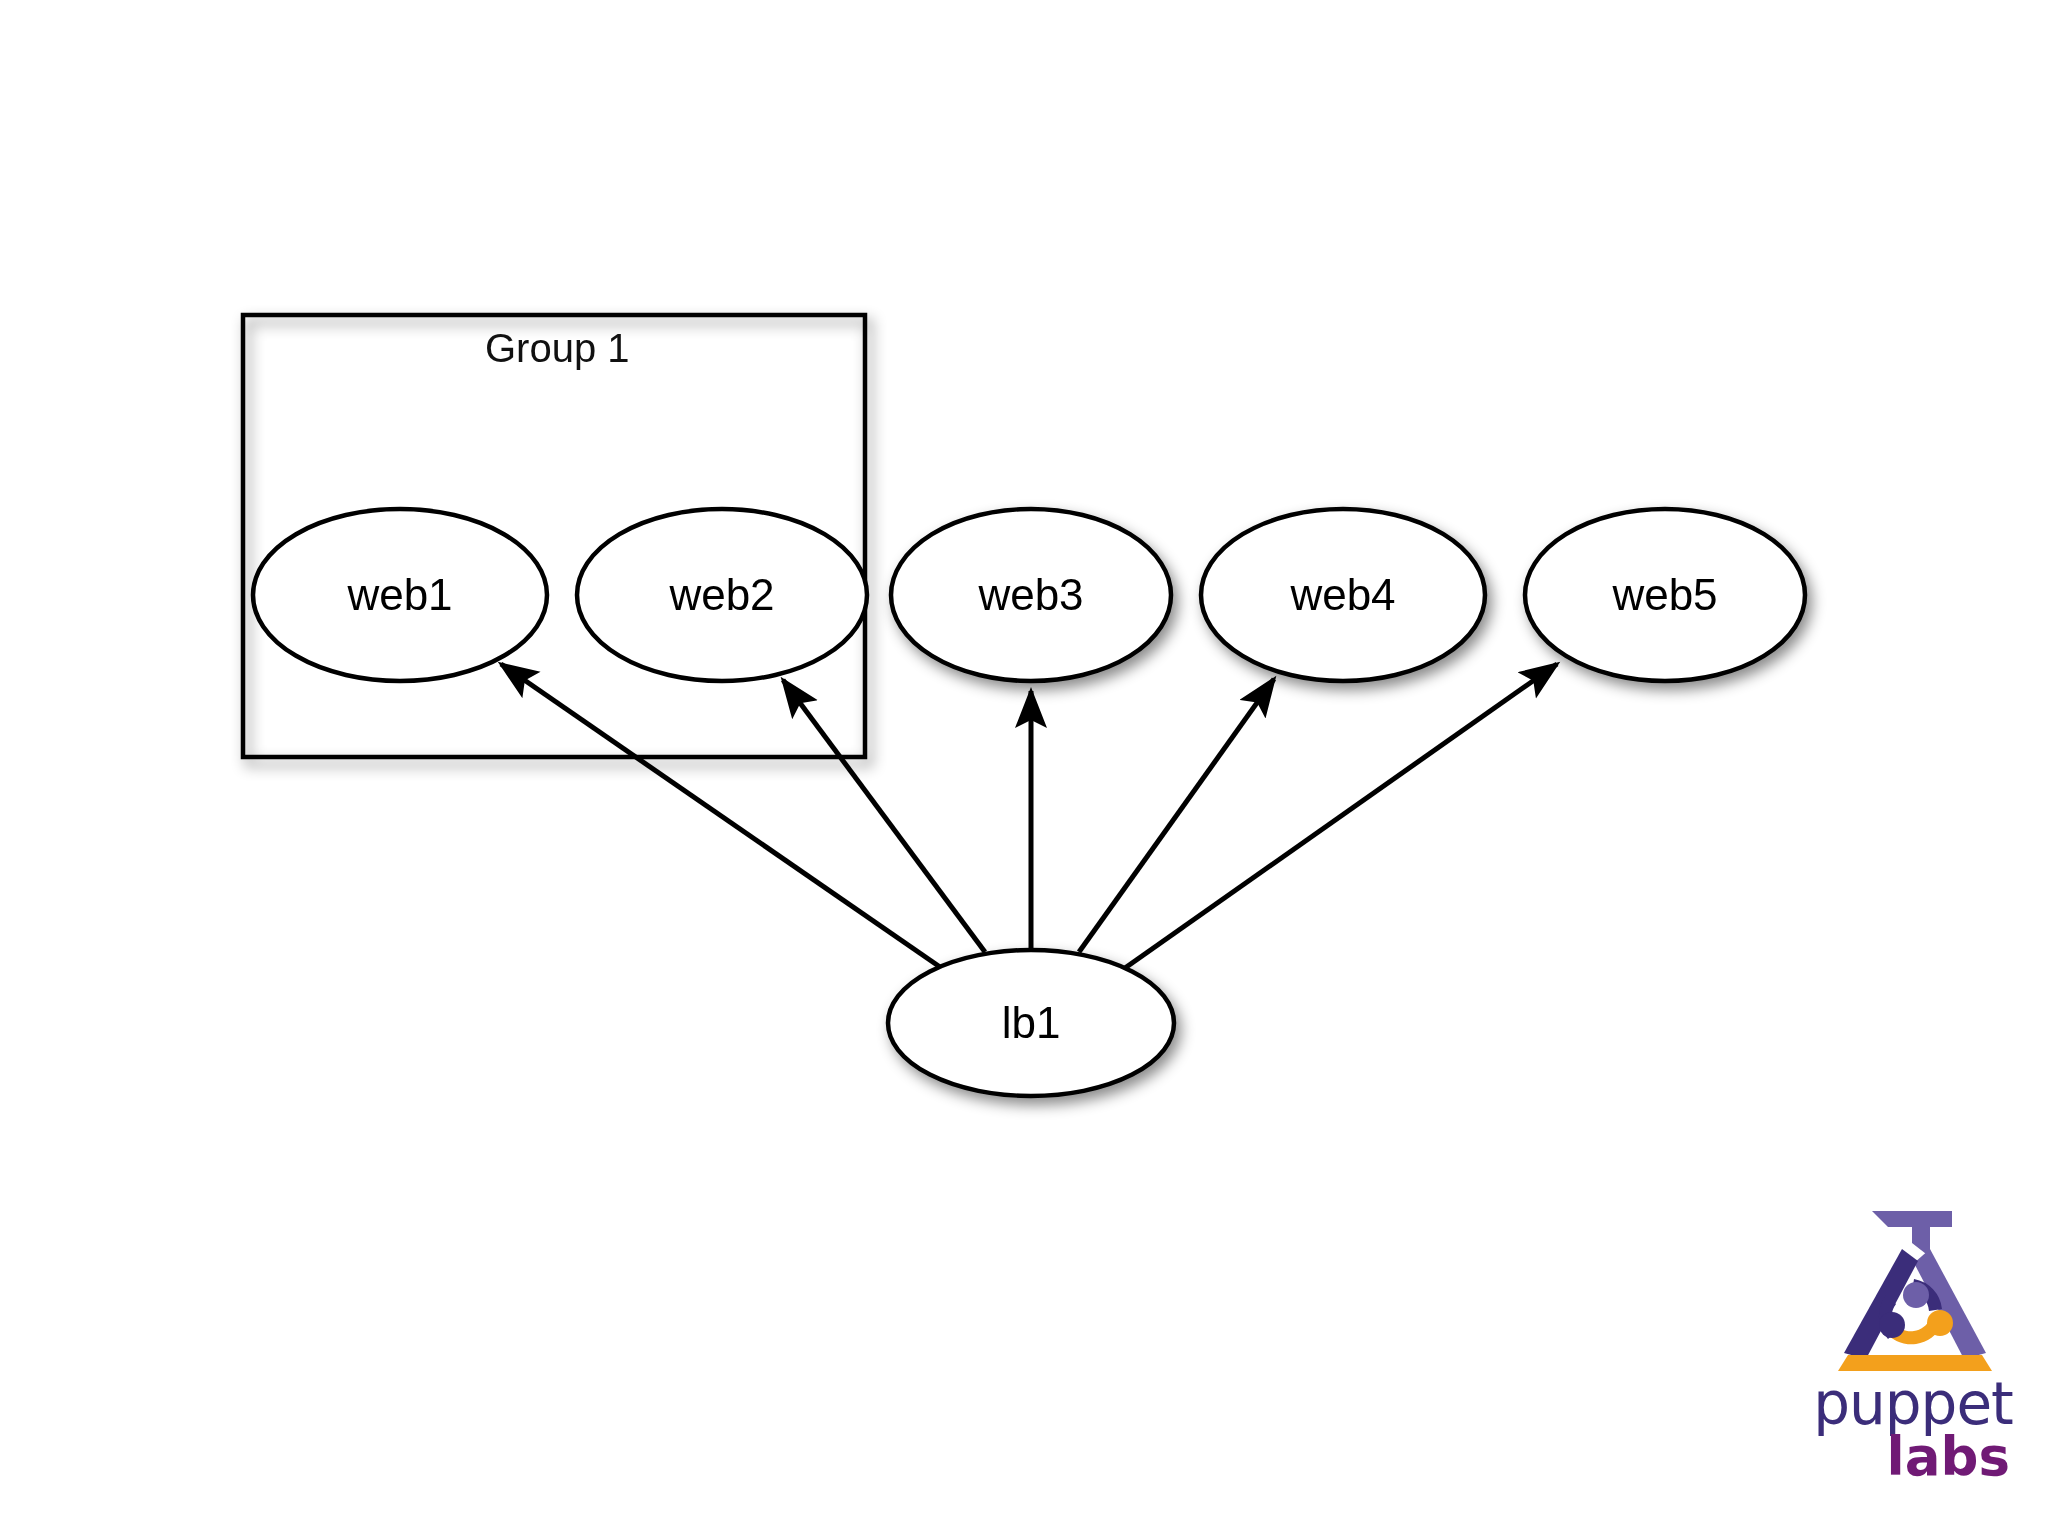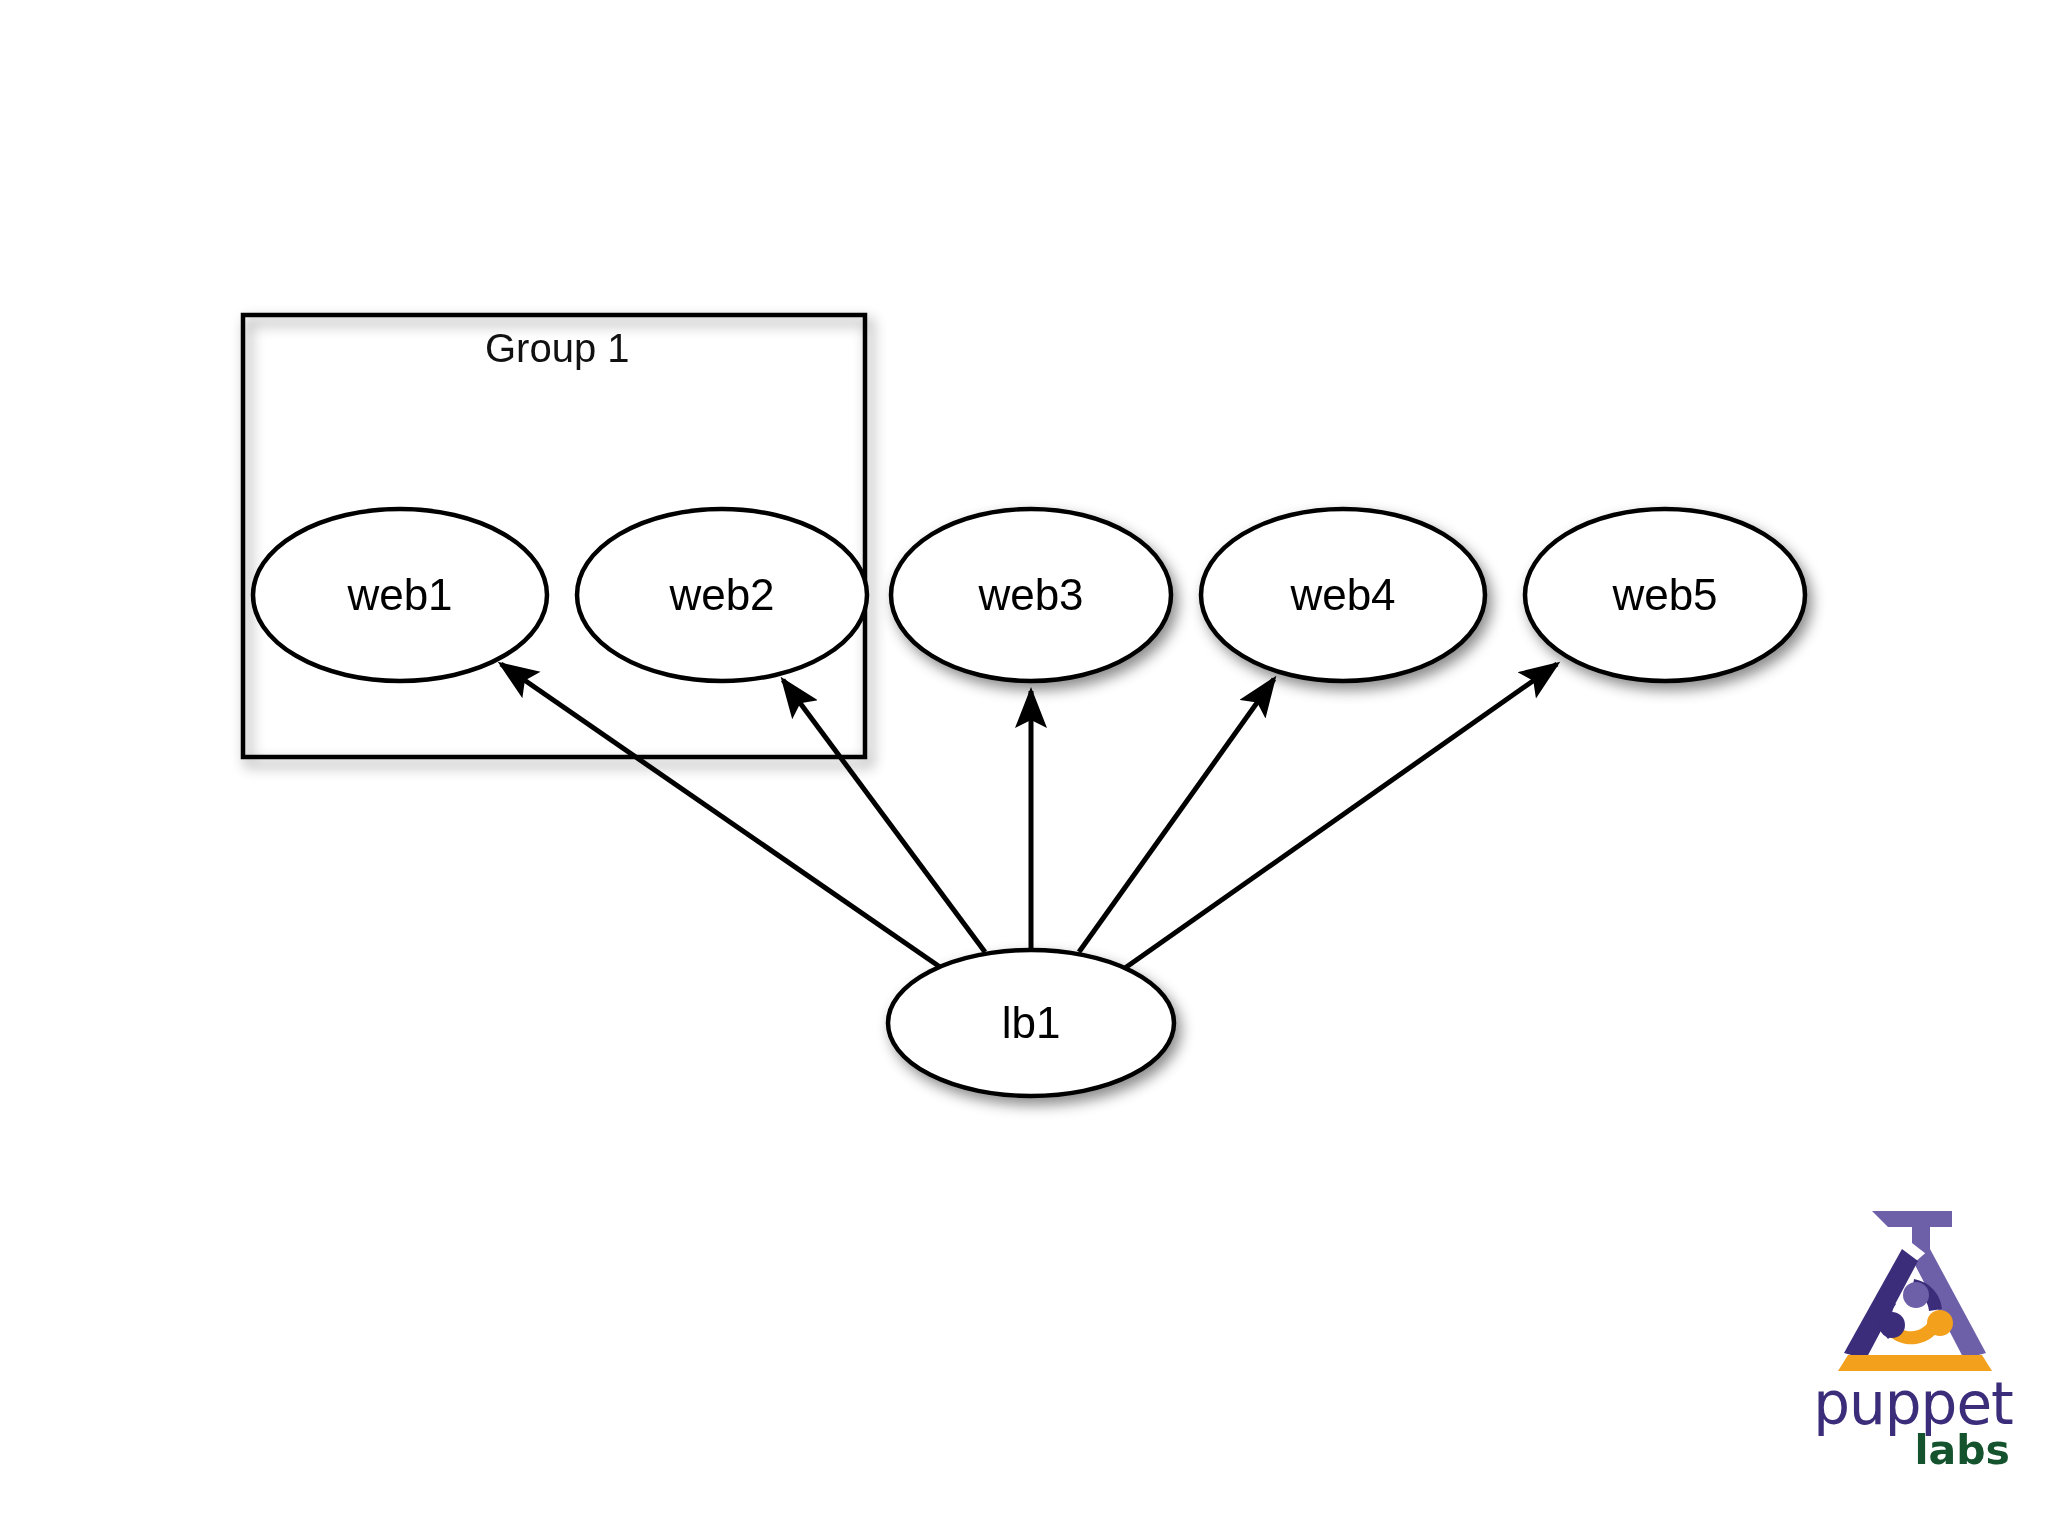--- a/index.html
+++ b/index.html
@@ -85,23 +85,23 @@
   #logo-puppet {
     top: 170px;
     font-size: 58px;
     font-weight: normal;
     letter-spacing: -1px;
     color: #3b2d7a;
     line-height: 1;
   }
   #logo-labs {
     top: 225px;
-    font-size: 41px;
+    font-size: 53px;
     font-weight: bold;
-    color: #14532d;
+    color: #701a75;
     line-height: 1;
     text-align: right;
     padding-right: 8px;
     box-sizing: border-box;
   }
 </style>
 </head>
 <body>
 
 <div id="stage">

